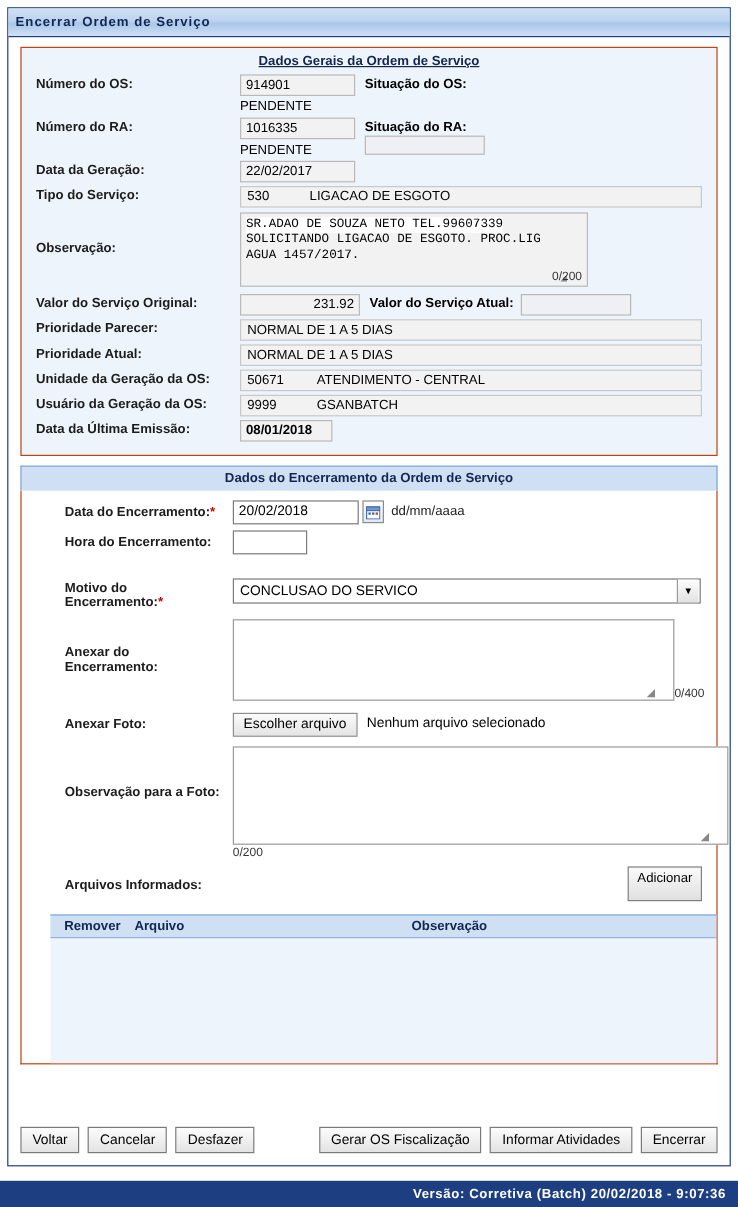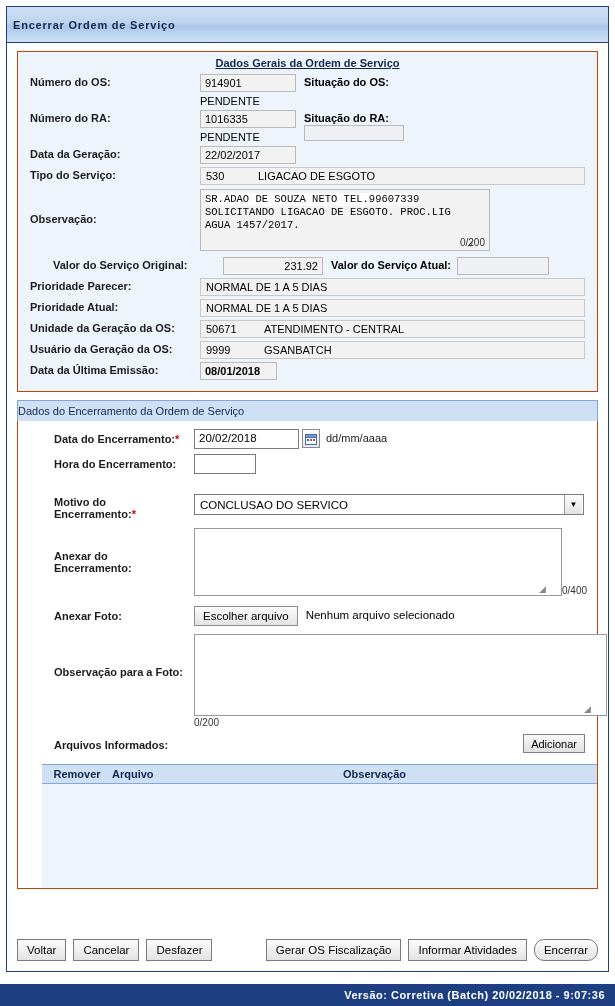--- a/index.html
+++ b/index.html
@@ -19,21 +19,21 @@
     position: absolute;
     left: 6px;
     top: 6px;
     width: 603px;
     height: 966px;
     border: 1px solid #1d3f82;
     background: #ffffff;
     box-sizing: border-box;
   }
   .titlebar {
-    height: 36px;
+    height: 24px;
     background: linear-gradient(to bottom, #cfe0f4 0%, #bcd4ef 45%, #a9c7ea 55%, #cfe0f4 100%);
     border-bottom: 1px solid #1d3f82;
     display: flex;
     align-items: center;
     padding-left: 6px;
     box-sizing: border-box;
   }
   .titlebar .tb-text {
     font-size: 11px;
     font-weight: bold;
@@ -54,21 +54,22 @@
     font-weight: bold;
     font-size: 11px;
     color: #12264f;
     padding: 5px 0 5px 0;
   }
   .panel-head .underline { text-decoration: underline; }
   .section-head {
     background: #cfe0f4;
     border: 1px solid #7fa8d8;
     border-bottom: none;
-    font-weight: normal;
+    text-align: center;
+    font-weight: bold;
     font-size: 11px;
     color: #12264f;
     padding: 4px 0;
     box-sizing: border-box;
   }
   .rows { padding: 0 12px 8px 12px; }
   .row {
     display: flex;
     align-items: flex-start;
     margin-bottom: 3px;
@@ -241,21 +242,21 @@
   .file-none {
     font-size: 11.5px;
     margin-left: 8px;
     padding-top: 3px;
   }
   .add-btn {
     border: 1px solid #7f7f7f;
     background: linear-gradient(to bottom,#fafafa,#e0e0e0);
     font-size: 11px;
     padding: 2px 7px;
-    height: 19px;
+    height: 29px;
     box-sizing: border-box;
     line-height: 14px;
   }
   .tbl-head {
     background: #cfe0f4;
     border-top: 1px solid #7fa8d8;
     border-bottom: 1px solid #7fa8d8;
     height: 18px;
     display: flex;
     align-items: center;
@@ -364,21 +365,21 @@
           <div class="lbl w170" style="padding-top:24px;">Observação:</div>
           <div class="obs-box">
             <span class="obs-first">SR.ADAO DE SOUZA NETO TEL.99607339</span><br>
             <span>SOLICITANDO LIGACAO DE ESGOTO. PROC.LIG</span><br>
             <span>AGUA 1457/2017.</span>
             <span class="resizer">◢</span>
             <span class="counter">0/200</span>
           </div>
         </div>
 
-        <div class="row" style="margin-top:6px;margin-left:23px;">
+        <div class="row" style="margin-top:6px;">
           <div class="lbl w170">Valor do Serviço Original:</div>
           <div class="fld right" style="width:100px;">231.92</div>
           <div class="inline-label">Valor do Serviço Atual:</div>
           <div class="fld empty" style="width:92px;margin-left:6px;"></div>
         </div>
 
         <div class="row">
           <div class="lbl w170">Prioridade Parecer:</div>
           <div class="fullrow-fld" style="flex:1 1 auto;">NORMAL DE 1 A 5 DIAS</div>
         </div>
@@ -498,20 +499,20 @@
 
   </div>
 
   <div class="btnbar">
     <div class="btn">Voltar</div>
     <div class="btn">Cancelar</div>
     <div class="btn">Desfazer</div>
     <div class="spacer"></div>
     <div class="btn">Gerar OS Fiscalização</div>
     <div class="btn">Informar Atividades</div>
-    <div class="btn" style="margin-right:0;border-radius:10px;">Encerrar</div>
+    <div class="btn" style="margin-right:0;">Encerrar</div>
   </div>
 
 </div>
 
 <div class="statusbar">
   <span>Versão: Corretiva (Batch) 20/02/2018 - 9:07:36</span>
 </div>
 
 </body></html>

